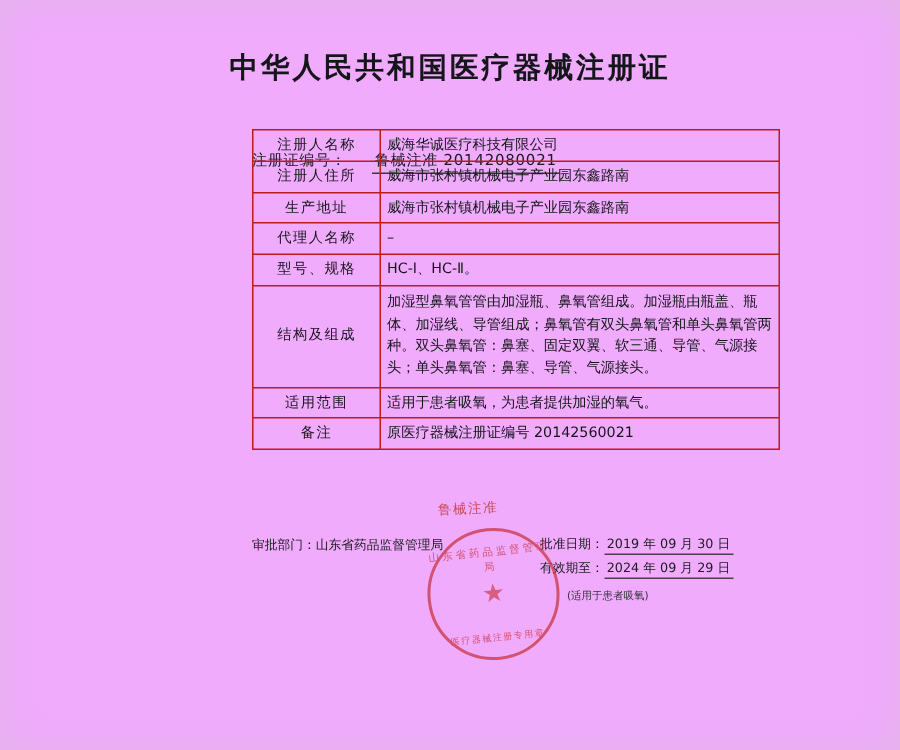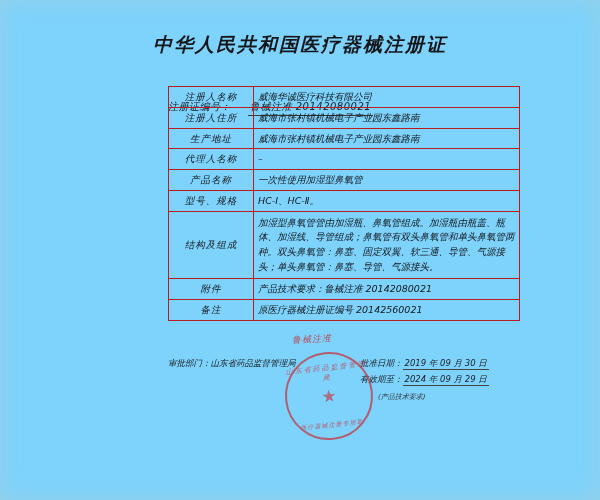--- a/index.html
+++ b/index.html
@@ -10,22 +10,21 @@
     width: 600px;
     height: 500px;
     background: #ffffff;
     font-family: "DejaVu Sans", sans-serif;
     overflow: hidden;
   }
   .page {
     position: relative;
     width: 600px;
     height: 500px;
-    background: #7dd3fc;
-    font-style: italic;
+    background: #f0abfc;
   }
   
   .page:before {
     content: "";
     position: absolute;
     left: 0; top: 0; right: 0; bottom: 0;
     box-shadow: inset 0 0 24px rgba(200,200,195,0.35);
     pointer-events: none;
   }
   .doc-title {
@@ -199,34 +198,30 @@
       </tr>
       <tr>
         <td class="key">生产地址</td>
         <td class="val">威海市张村镇机械电子产业园东鑫路南</td>
       </tr>
       <tr>
         <td class="key">代理人名称</td>
         <td class="val">–</td>
       </tr>
       <tr>
-        <td class="key">产品名称</td>
-        <td class="val">一次性使用加湿型鼻氧管</td>
-      </tr>
-      <tr>
         <td class="key">型号、规格</td>
         <td class="val">HC-Ⅰ、HC-Ⅱ。</td>
       </tr>
       <tr>
         <td class="key">结构及组成</td>
         <td class="val tall">加湿型鼻氧管管由加湿瓶、鼻氧管组成。加湿瓶由瓶盖、瓶体、加湿线、导管组成；鼻氧管有双头鼻氧管和单头鼻氧管两种。双头鼻氧管：鼻塞、固定双翼、软三通、导管、气源接头；单头鼻氧管：鼻塞、导管、气源接头。</td>
       </tr>
       <tr>
-        <td class="key">附件</td>
-        <td class="val">产品技术要求：鲁械注准 20142080021</td>
+        <td class="key">适用范围</td>
+        <td class="val">适用于患者吸氧，为患者提供加湿的氧气。</td>
       </tr>
       <tr>
         <td class="key">备注</td>
         <td class="val">原医疗器械注册证编号 20142560021</td>
       </tr>
     </tbody>
   </table>
 
   <div class="footer">
     <div class="line">
@@ -237,21 +232,21 @@
 
   <div class="dates">
     <div class="row">
       <span>批准日期：</span><span class="u">2019 年 09 月 30 日</span>
     </div>
     <div class="row">
       <span>有效期至：</span><span class="u">2024 年 09 月 29 日</span>
     </div>
   </div>
 
-  <div class="note">(产品技术要求)</div>
+  <div class="note">(适用于患者吸氧)</div>
 
   <div class="stamp-text">鲁械注准</div>
 
   <div class="seal">
     <div class="arc-top">山东省药品监督管理局</div>
     <div class="inner-star">★</div>
     <div class="arc-bottom">医疗器械注册专用章</div>
   </div>
 
 </div>

